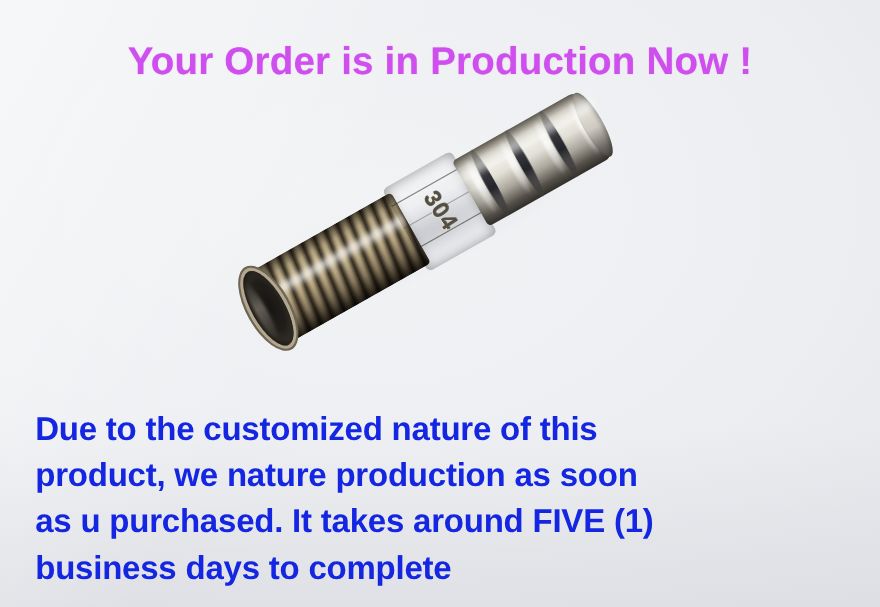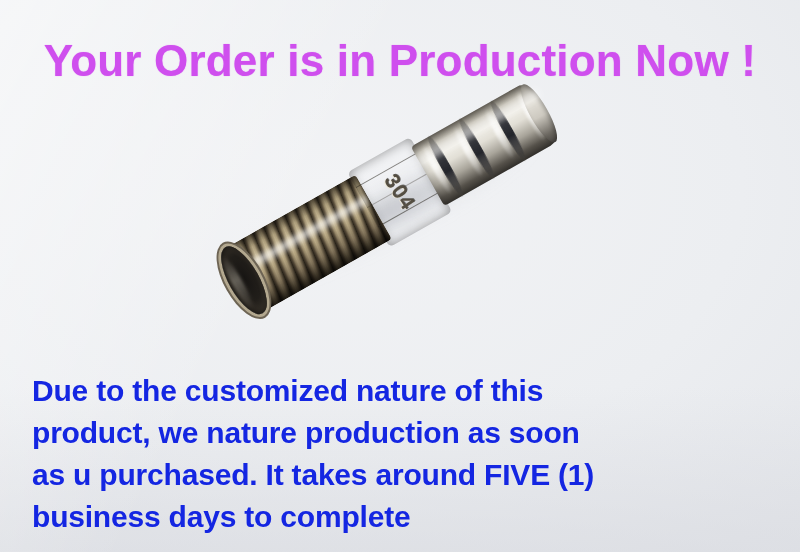--- a/index.html
+++ b/index.html
@@ -33,21 +33,21 @@
     pointer-events: none;
   }
 
   
   .headline {
     position: absolute;
     left: 0;
     top: 36px;
     width: 800px;
     text-align: center;
-    font-size: 44px;
+    font-size: 35px;
     font-weight: bold;
     letter-spacing: 0.2px;
     color: #cf4fee;
     text-shadow: 0 0 1px rgba(207,79,238,0.55);
     white-space: nowrap;
   }
 
   
   .message {
     position: absolute;

